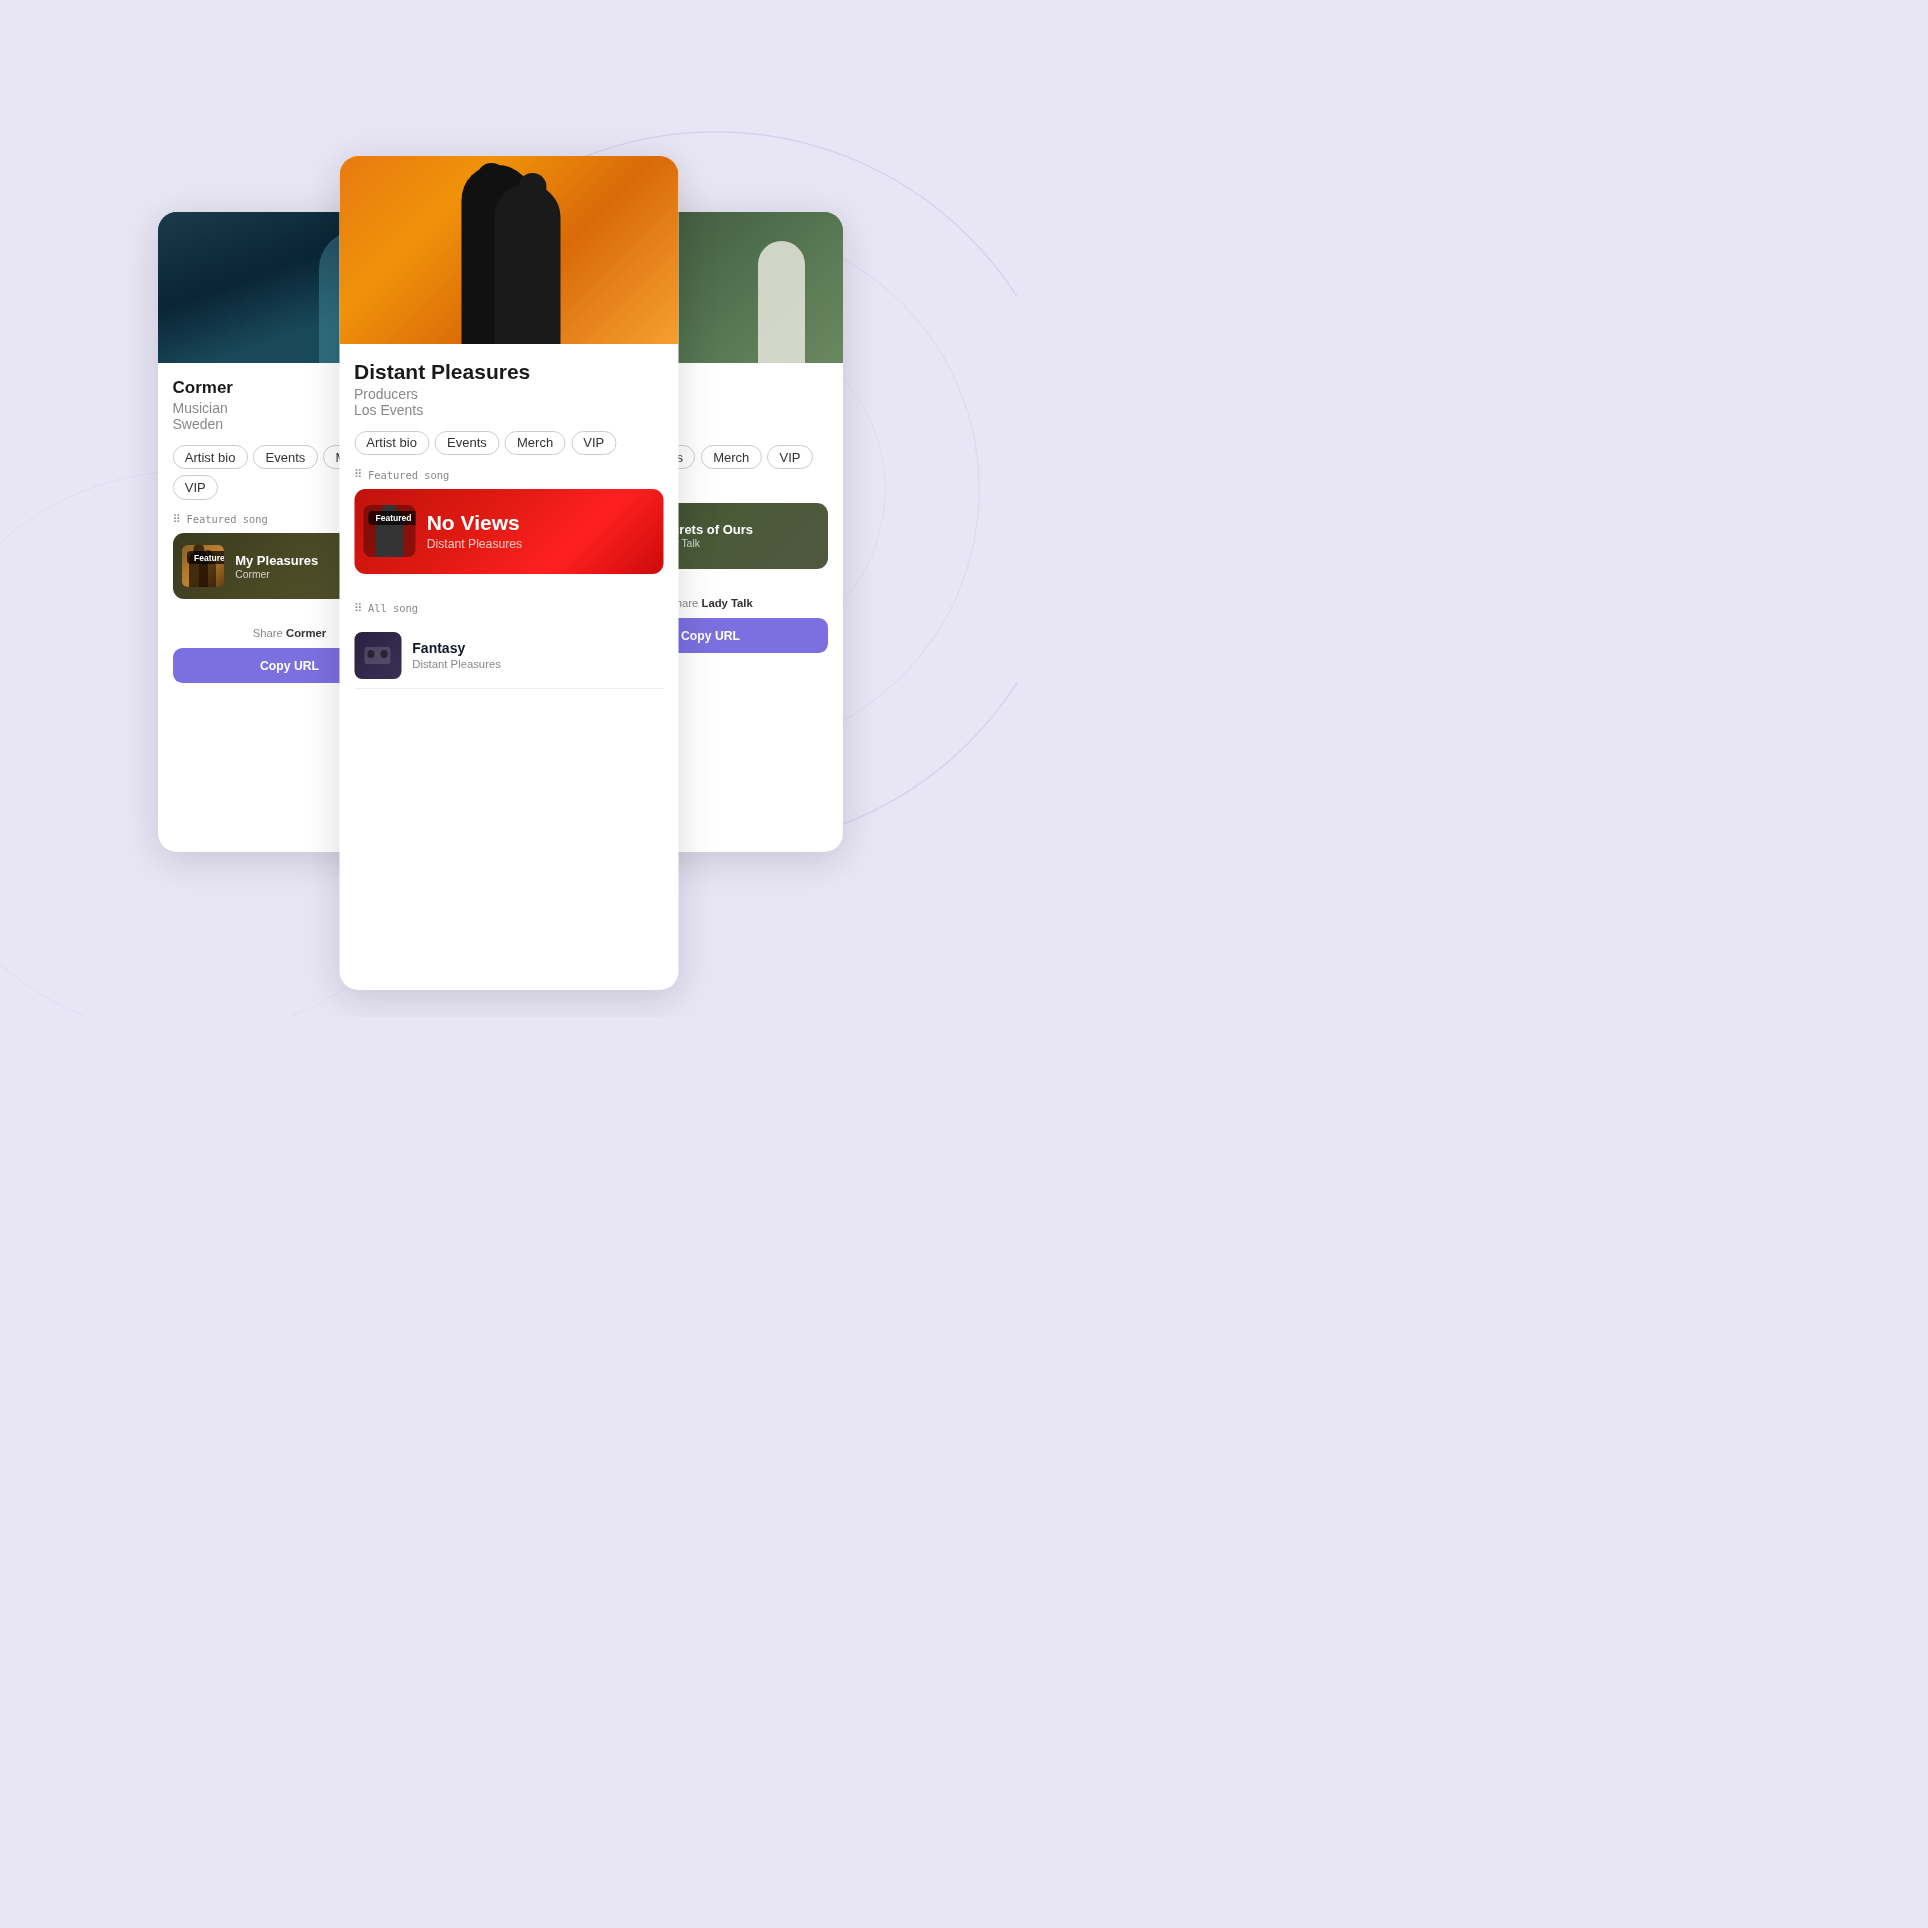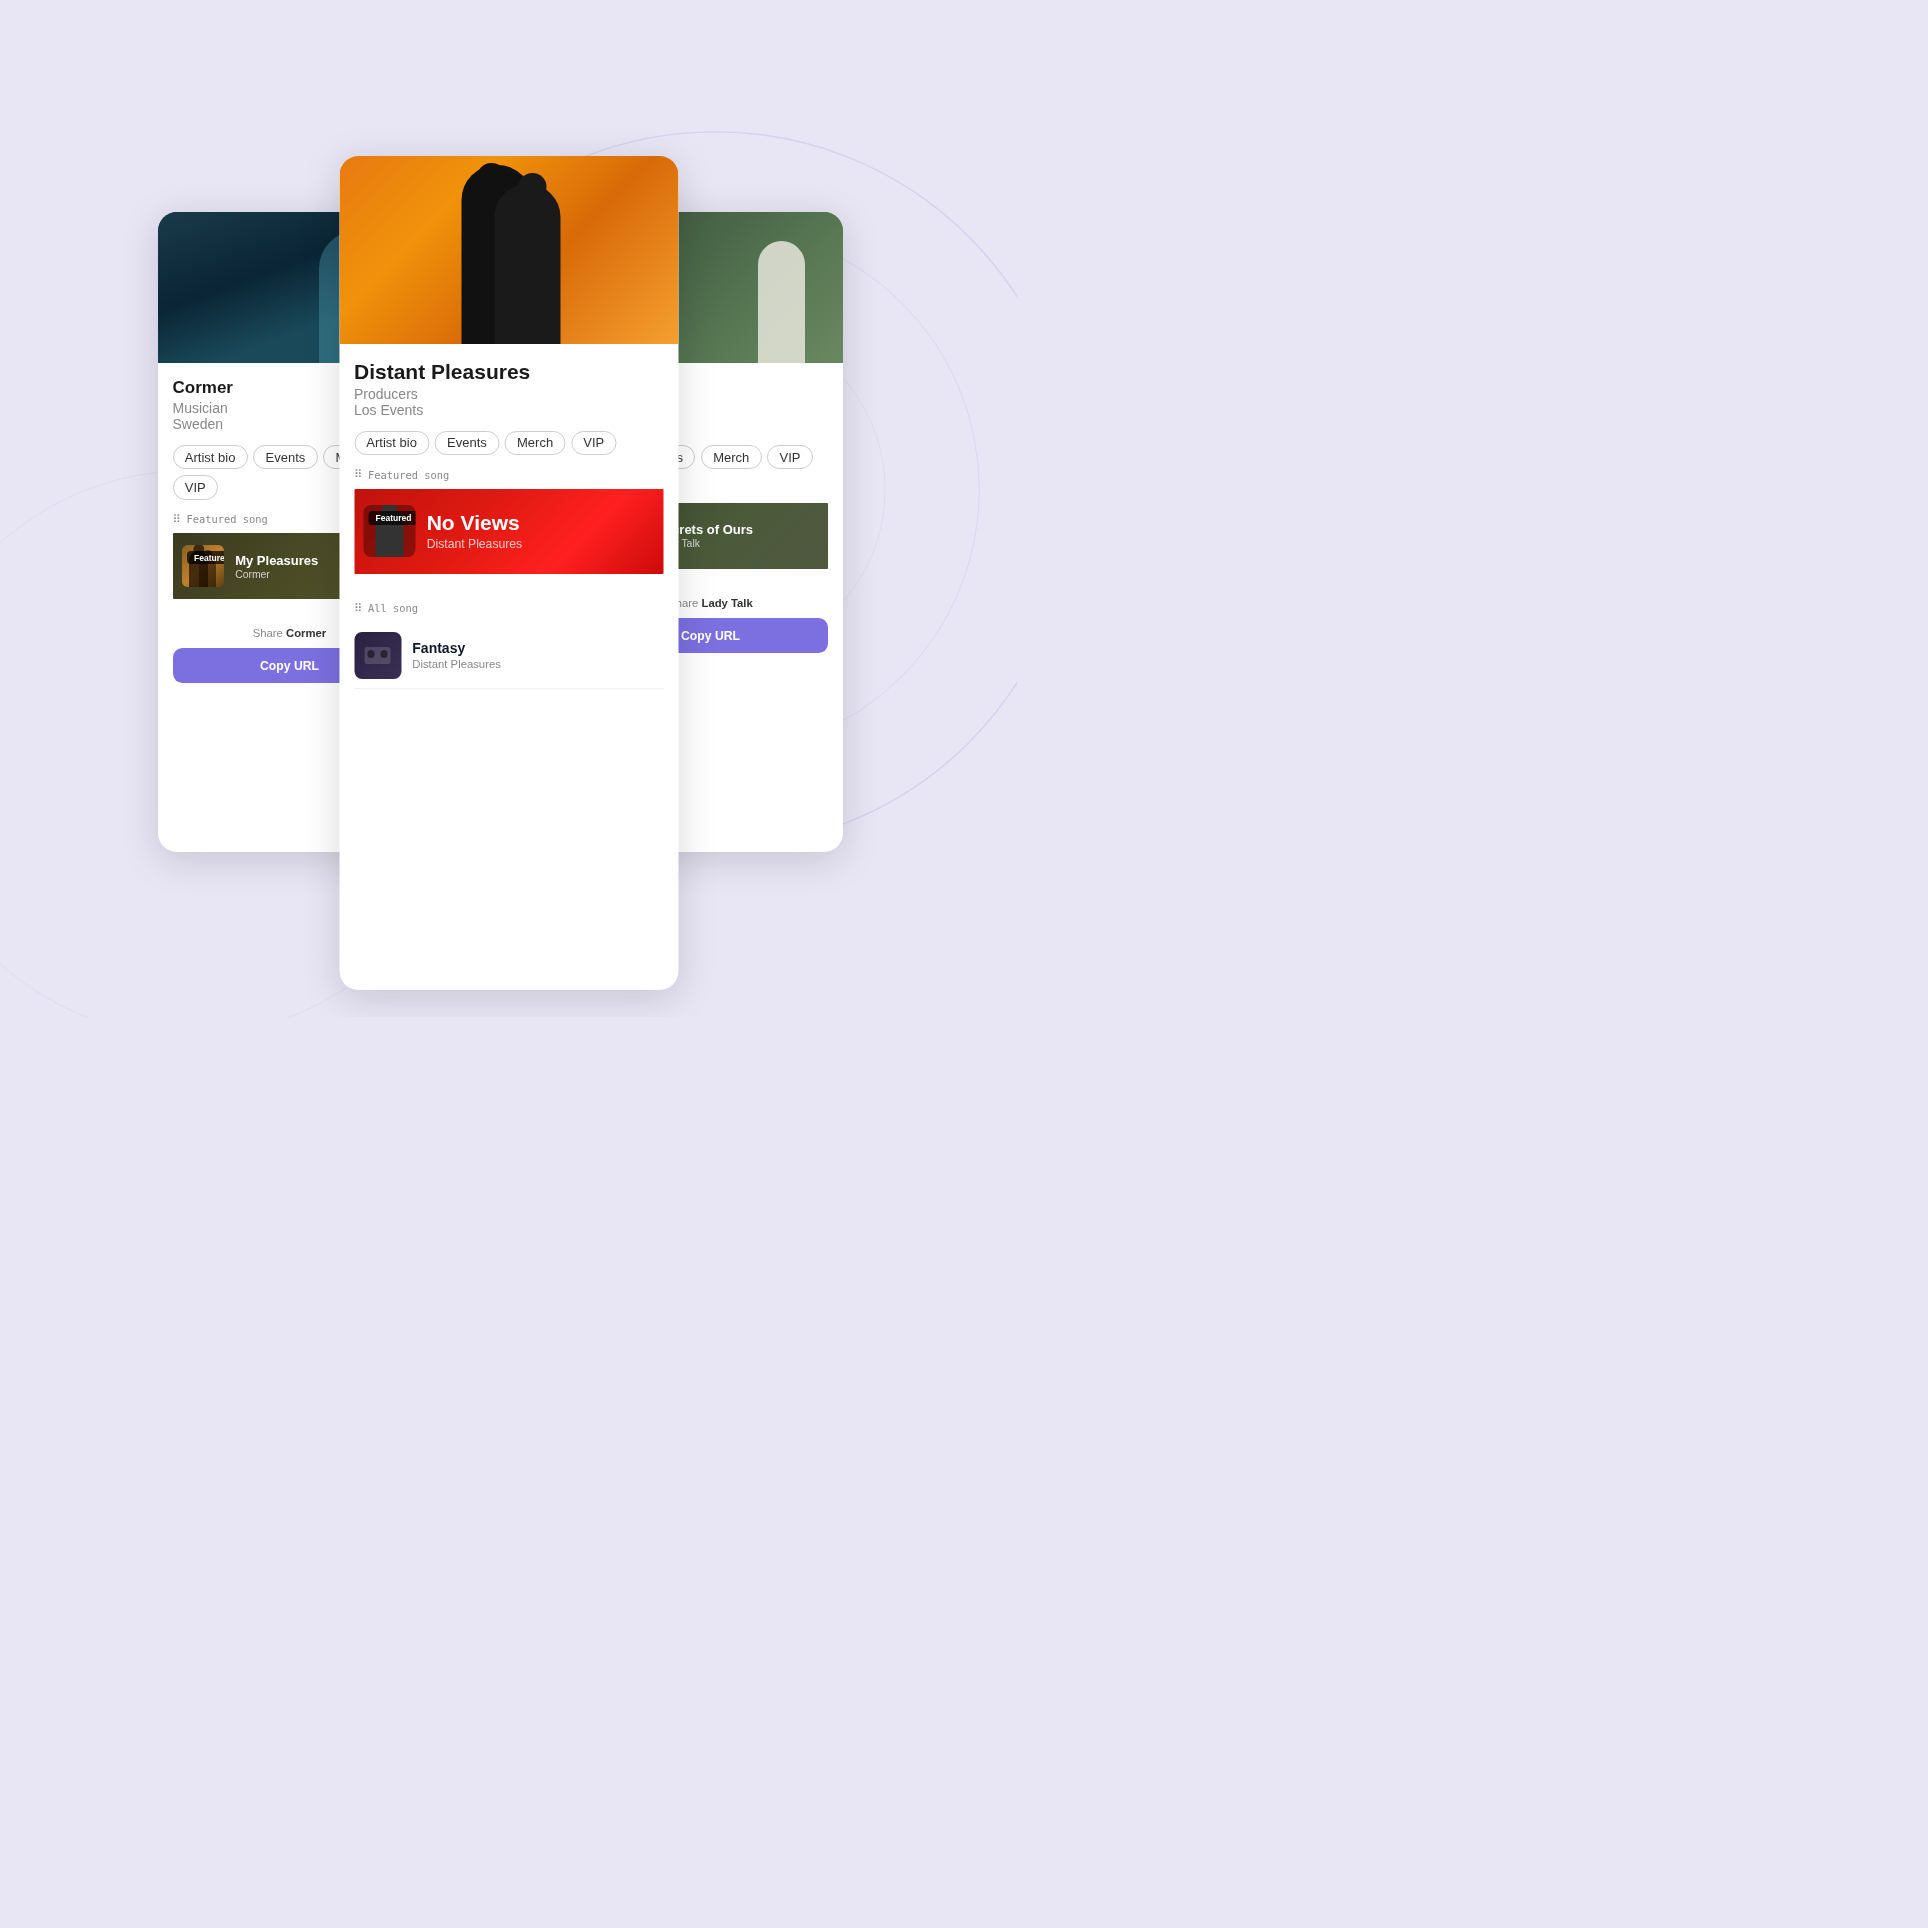--- a/index.html
+++ b/index.html
@@ -159,21 +159,21 @@
       font-family: monospace;
       margin: 13px 0 7.5px 0;
     }
 
     .dots-icon {
       color: #888;
       font-size: 11.3px;
     }
 
     .featured-song-card {
-      border-radius: 1px;
+      border-radius: 11px;
       overflow: hidden;
       display: flex;
       align-items: center;
       padding: 9.4px;
       gap: 11.3px;
     }
 
     .featured-song-card-center {
       background: linear-gradient(135deg, #c0120c 0%, #e01a12 40%, #ff2020 70%, #cc0a0a 100%);
       min-height: 85px;

